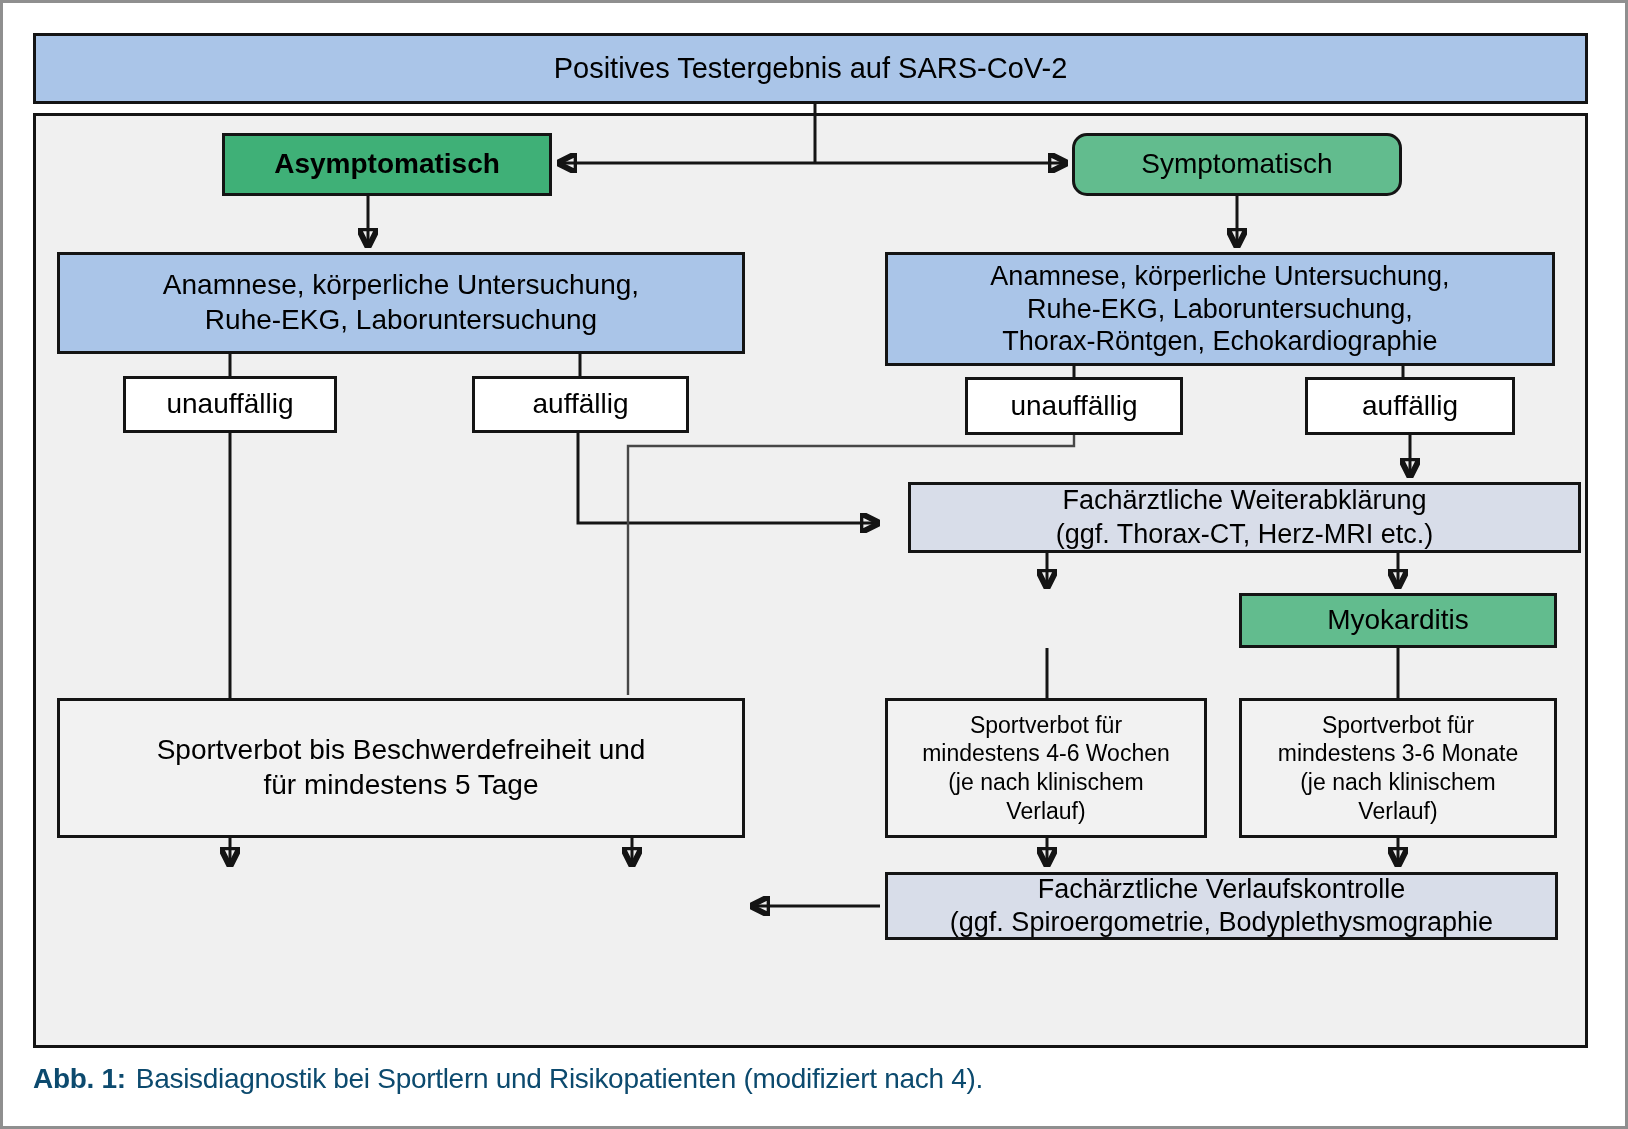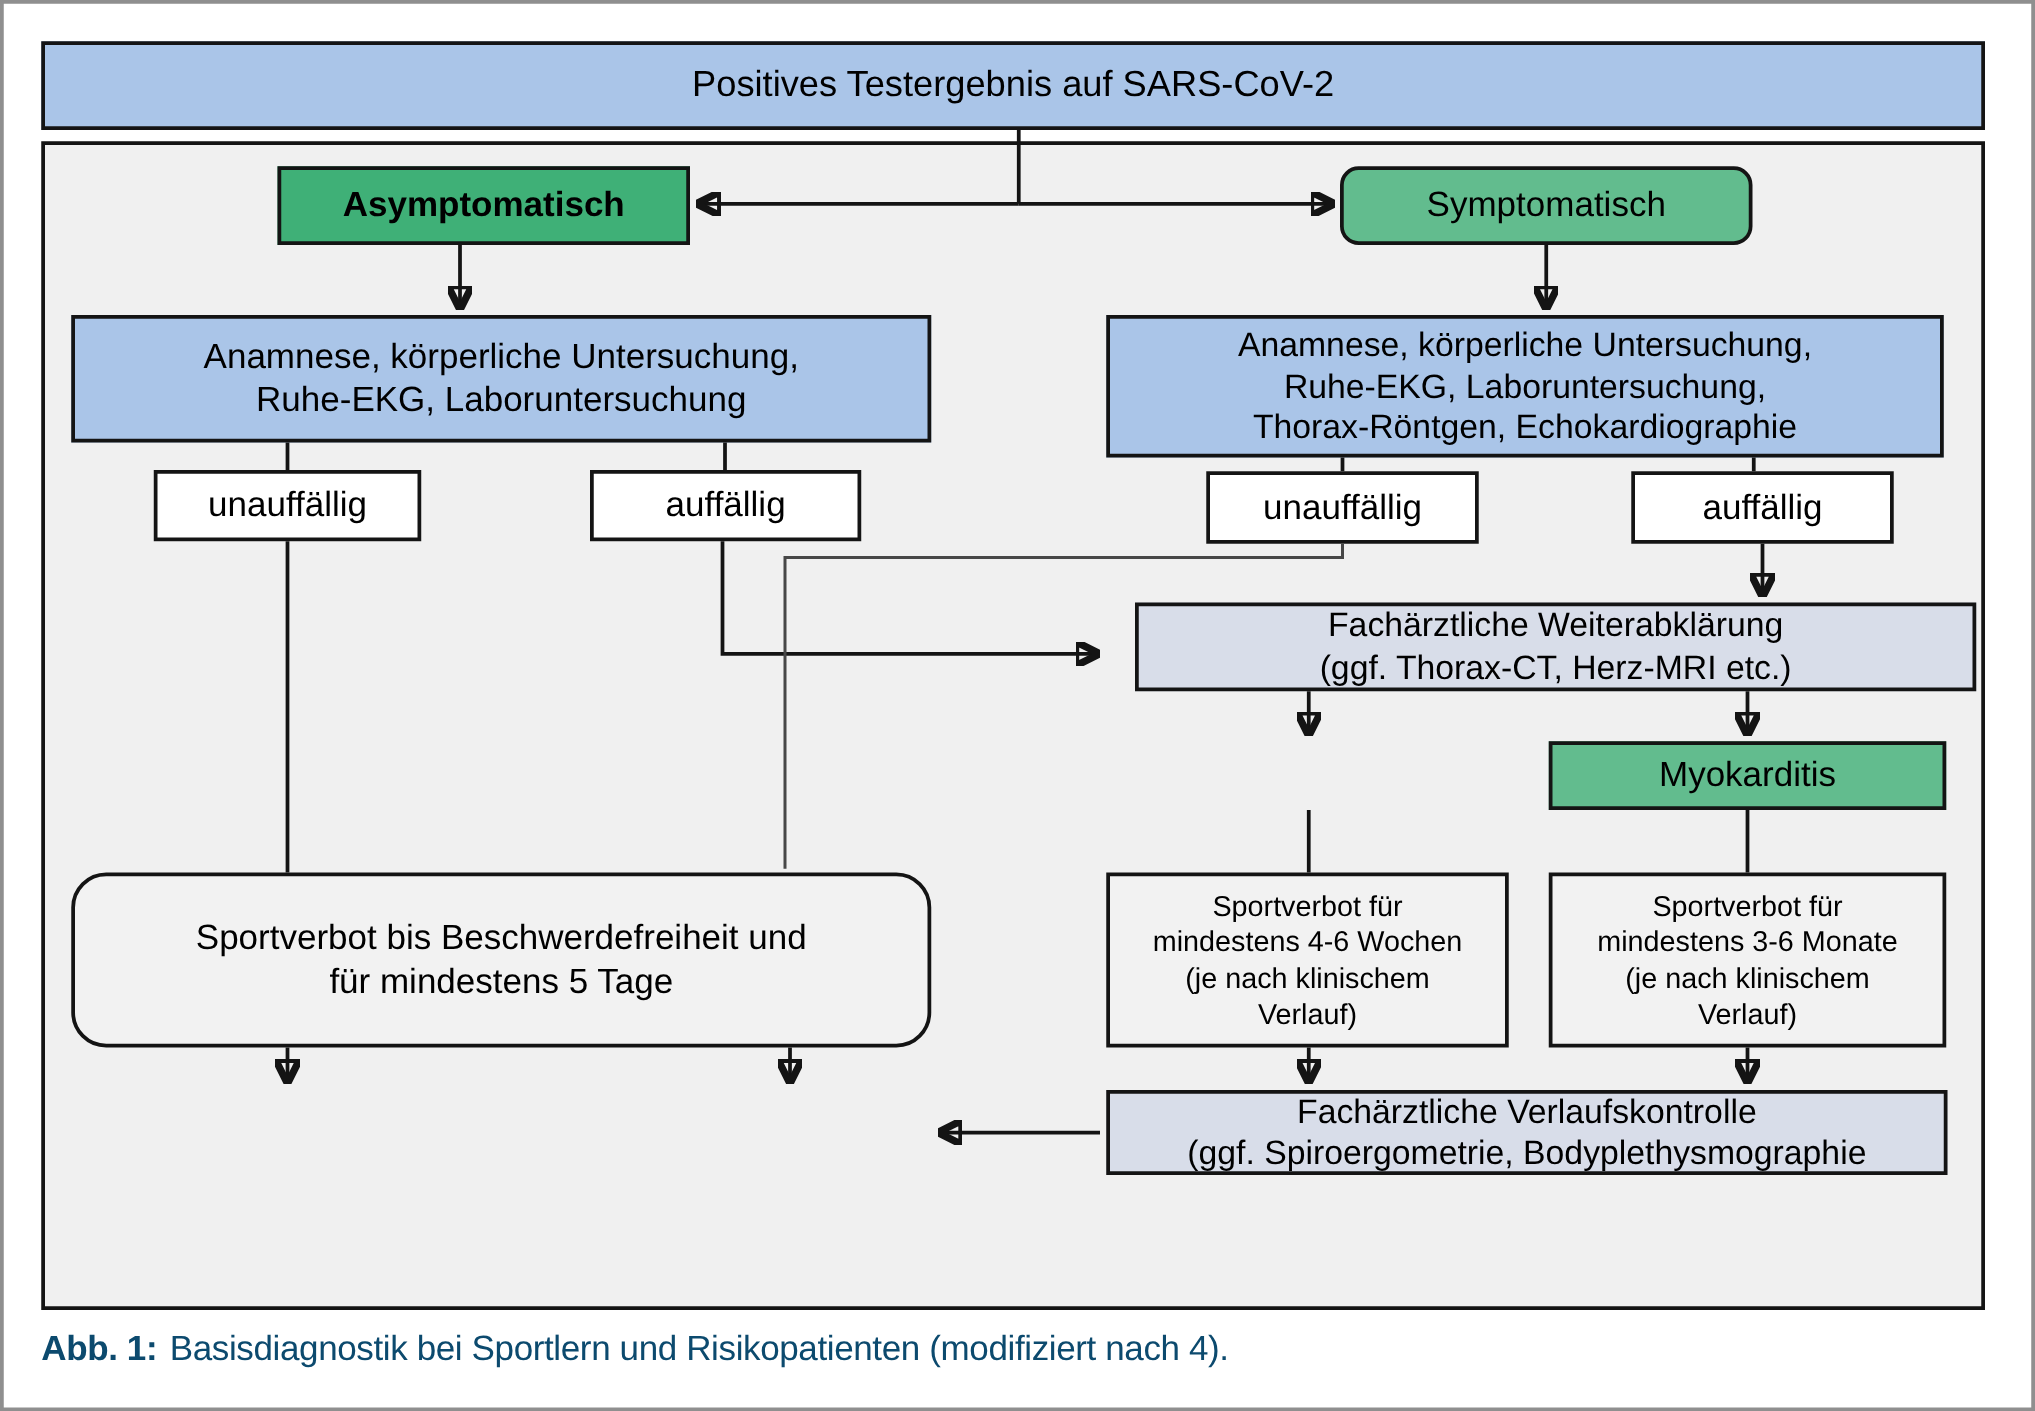--- a/index.html
+++ b/index.html
@@ -77,21 +77,21 @@
   <div class="node gray" style="left:885px; top:698px; width:322px; height:140px;">Sportverbot für
 mindestens 4-6 Wochen
 (je nach klinischem
 Verlauf)</div>
 
   <div class="node gray" style="left:1239px; top:698px; width:318px; height:140px;">Sportverbot für
 mindestens 3-6 Monate
 (je nach klinischem
 Verlauf)</div>
 
-  <div class="node gray" style="left:57px; top:698px; width:688px; height:140px; font-size:28px;border-radius:28px;">Sportverbot bis Beschwerdefreiheit und
+  <div class="node gray" style="left:57px; top:698px; width:688px; height:140px; font-size:28px;">Sportverbot bis Beschwerdefreiheit und
 für mindestens 5 Tage</div>
 
   <div class="node slate" style="left:885px; top:872px; width:673px; height:68px;">Fachärztliche Verlaufskontrolle
 (ggf. Spiroergometrie, Bodyplethysmographie</div>
 
 
   <svg class="wires" viewBox="0 0 1628 1129">
     <defs>
       <marker id="arr" viewBox="0 0 10 10" refX="8.5" refY="5" markerWidth="6.5" markerHeight="6.5" orient="auto-start-reverse">
         <path d="M0,0 L10,5 L0,10 z" fill="#141414" stroke="none"></path>

